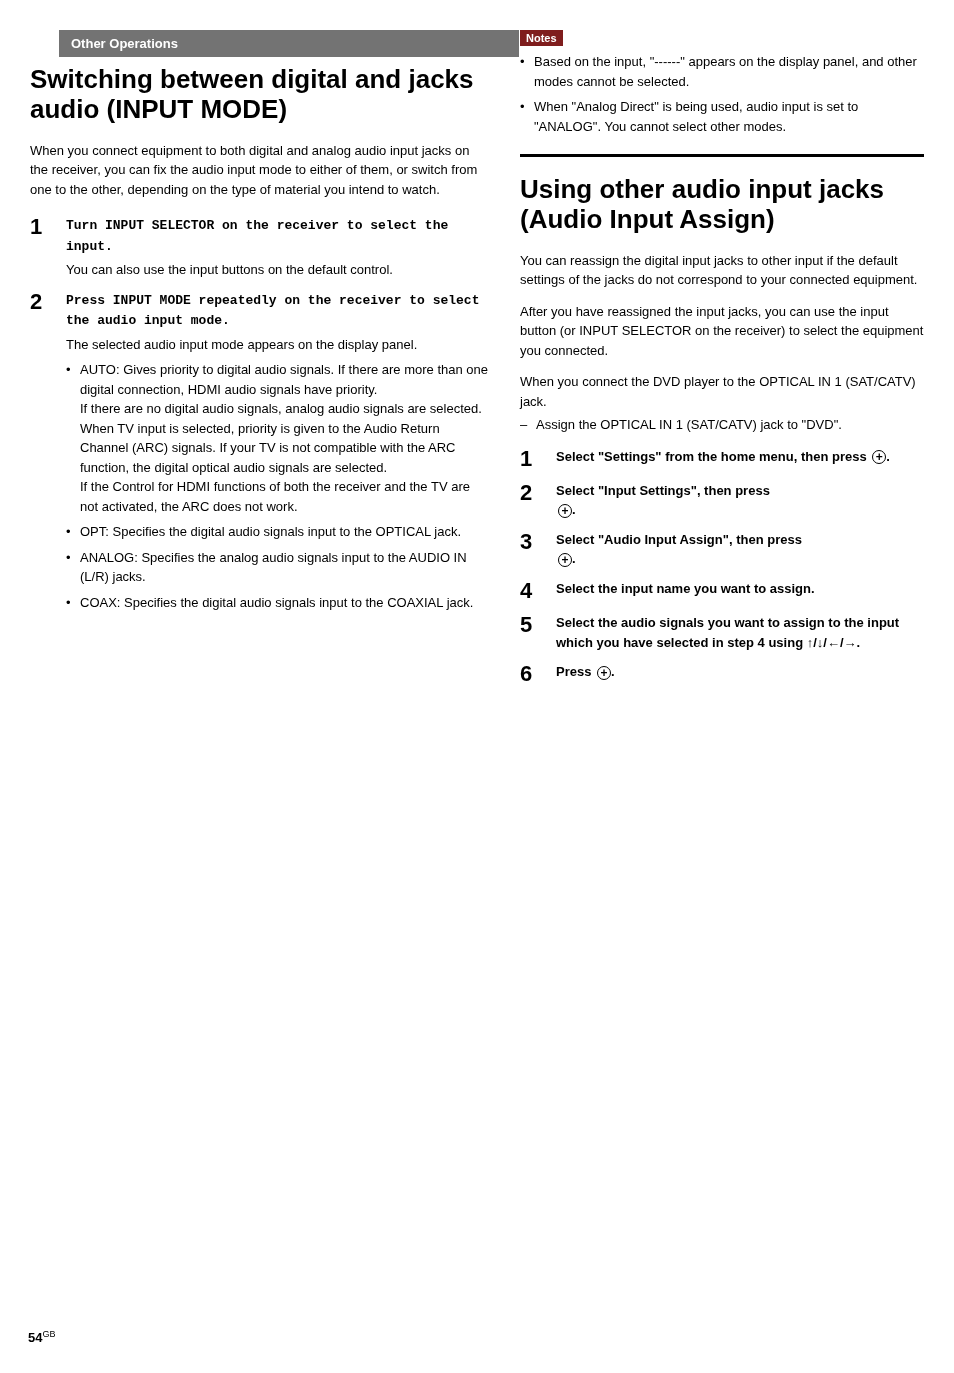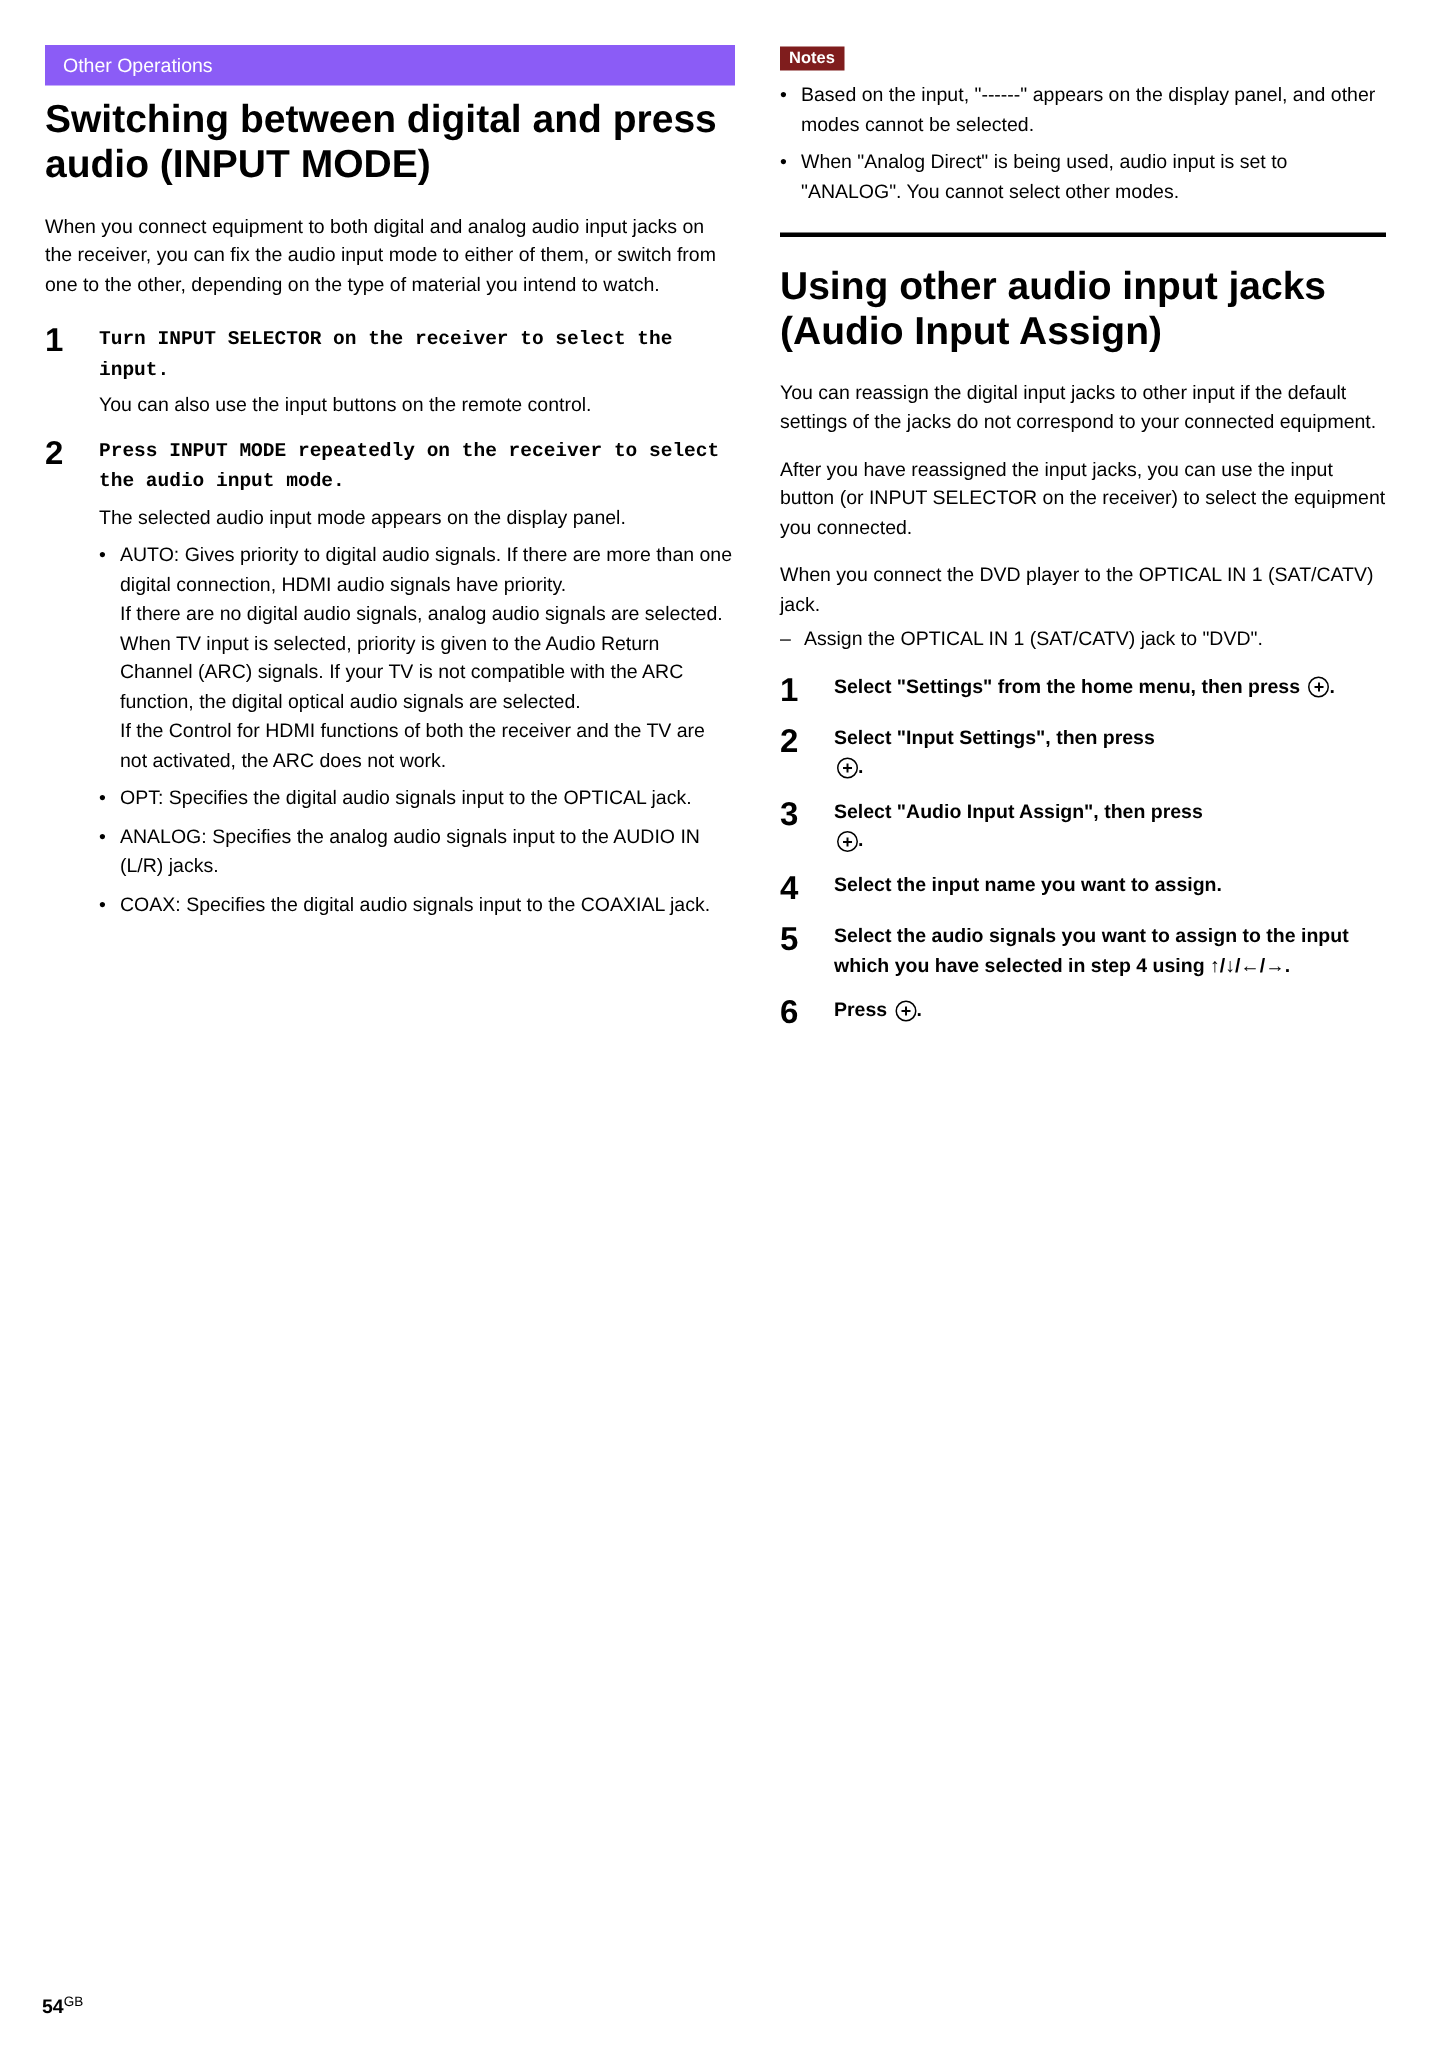--- a/index.html
+++ b/index.html
@@ -20,28 +20,29 @@
       gap: 30px;
     }
     .left-col {
       width: 460px;
       flex-shrink: 0;
     }
     .right-col {
       flex: 1;
     }
     .section-header {
-      background: #8b5cf6;
+      background: #737373;
       color: #fff;
       padding: 6px 12px;
       font-size: 13px;
-      font-weight: normal;
+      font-weight: bold;
       margin-bottom: 8px;
       display: inline-block;
       width: 100%;
+      margin-left: 29px;
     }
     .main-title {
       font-family: 'Arial Black', Arial, sans-serif;
       font-size: 26px;
       font-weight: 900;
       line-height: 1.15;
       margin-bottom: 16px;
       color: #000;
     }
     .intro-text {
@@ -214,29 +215,29 @@
       font-weight: normal;
     }
   </style>
 </head>
 <body>
 
 <div class="page" style="position:relative;">
 
   <div class="left-col">
     <div class="section-header">Other Operations</div>
-    <div class="main-title">Switching between digital and press audio (INPUT MODE)</div>
+    <div class="main-title">Switching between digital and jacks audio (INPUT MODE)</div>
     <div class="intro-text">When you connect equipment to both digital and analog audio input jacks on the receiver, you can fix the audio input mode to either of them, or switch from one to the other, depending on the type of material you intend to watch.</div>
 
     <ol class="steps-list">
       <li class="step-item">
         <span class="step-number">1</span>
         <div class="step-content">
           <span class="step-title">Turn INPUT SELECTOR on the receiver to select the input.</span>
-          <div class="step-body">You can also use the input buttons on the remote control.</div>
+          <div class="step-body">You can also use the input buttons on the default control.</div>
         </div>
       </li>
       <li class="step-item">
         <span class="step-number">2</span>
         <div class="step-content">
           <span class="step-title">Press INPUT MODE repeatedly on the receiver to select the audio input mode.</span>
           <div class="step-body">The selected audio input mode appears on the display panel.</div>
 
           <ul class="bullet-list">
             <li>

